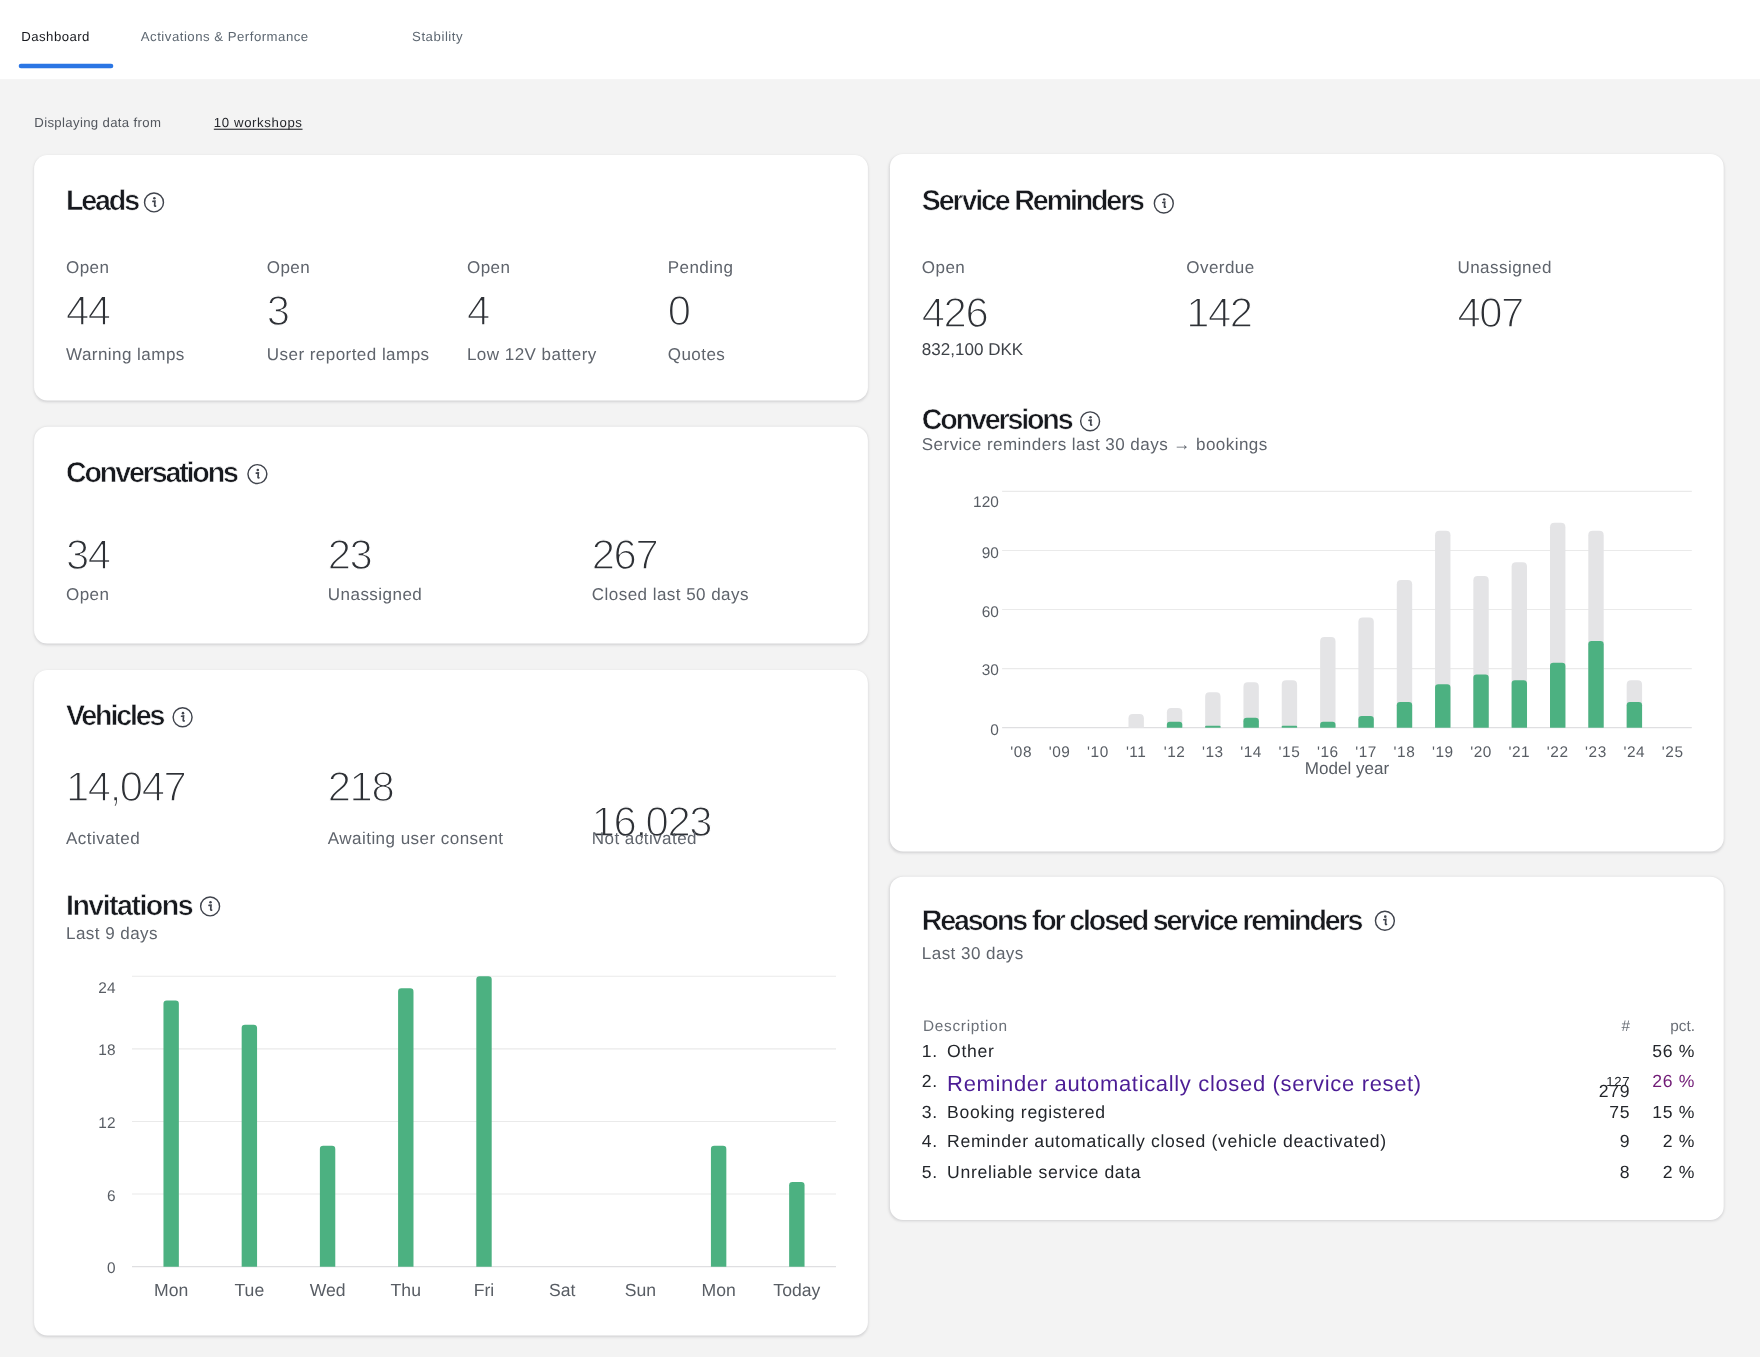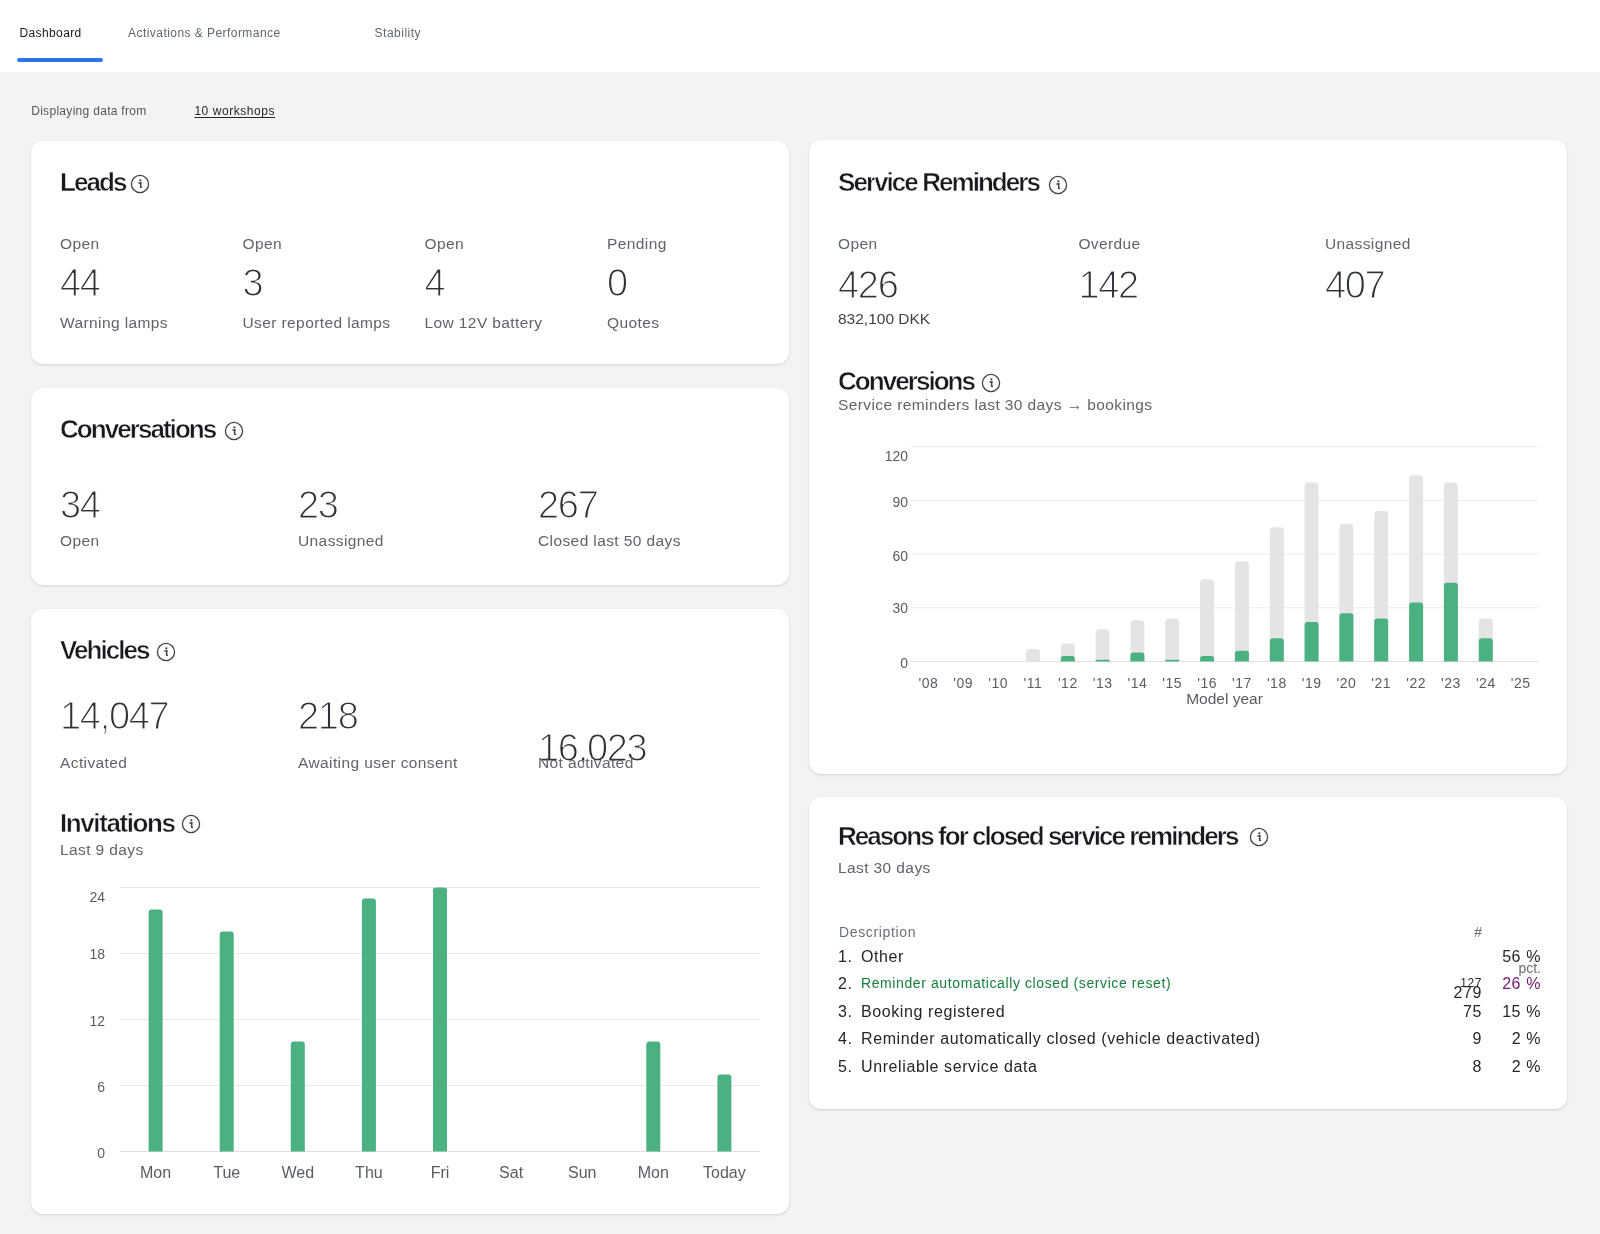--- a/index.html
+++ b/index.html
@@ -189,27 +189,27 @@
   </svg>
 <div class="t26" style="left:838px;top:822.5px;">Reasons for closed service reminders</div>
 <svg class="info" style="left:1248px;top:826px" width="22" height="22" viewBox="0 0 22 22">
     <circle cx="11" cy="11" r="8.6" fill="none" stroke="#40444d" stroke-width="1.3"></circle>
     <circle cx="11.35" cy="7.3" r="1.15" fill="#40444d"></circle>
     <path d="M10 10.1 L11.85 9.9 L11.55 13.9 Q11.5 14.6 12.4 14.35" stroke="#40444d" stroke-width="1.5" fill="none" stroke-linecap="round"></path>
   </svg>
 <div class="lbl" style="left:838px;top:859.9px;">Last 30 days</div>
 <div class="t14" style="left:839px;top:924.5px;color:#6a6f77;letter-spacing:0.65px;">Description</div>
 <div class="t14" style="right:118px;top:924.5px;color:#6a6f77;">#</div>
-<div class="t14" style="right:59px;top:924.5px;color:#6a6f77;margin-top:36px;">pct.</div>
+<div class="t14" style="right:59px;top:924.5px;color:#6a6f77;">pct.</div>
 <div class="t155" style="left:838px;top:949.0px;color:#23262b;font-size:16px;letter-spacing:0.6px;">1.</div>
 <div class="t155" style="left:861px;top:949.0px;color:#23262b;font-size:16px;letter-spacing:0.6px;">Other</div>
 <div class="t155" style="right:118px;top:949.0px;color:#23262b;font-size:16px;letter-spacing:0.6px;margin-top:36px;">279</div>
 <div class="t155" style="right:59px;top:949.0px;color:#23262b;font-size:16px;letter-spacing:0.6px;">56 %</div>
 <div class="t155" style="left:838px;top:976.2px;color:#23262b;font-size:16px;letter-spacing:0.6px;">2.</div>
-<div class="t155" style="left:861px;top:976.2px;color:#15803d;font-size:14px;letter-spacing:0.6px;">Reminder automatically closed (service reset)</div>
+<div class="t155" style="left:861px;top:976.2px;color:#4c1d95;font-size:20px;letter-spacing:0.6px;">Reminder automatically closed (service reset)</div>
 <div class="t155" style="right:118px;top:977px;color:#23262b;font-size:12px;letter-spacing:0.6px;">127</div>
 <div class="t155" style="right:59px;top:976.2px;color:#701a75;font-size:16px;letter-spacing:0.6px;">26 %</div>
 <div class="t155" style="left:838px;top:1003.8px;color:#23262b;font-size:16px;letter-spacing:0.6px;">3.</div>
 <div class="t155" style="left:861px;top:1003.8px;color:#23262b;font-size:16px;letter-spacing:0.6px;">Booking registered</div>
 <div class="t155" style="right:118px;top:1003.8px;color:#23262b;font-size:16px;letter-spacing:0.6px;">75</div>
 <div class="t155" style="right:59px;top:1003.8px;color:#23262b;font-size:16px;letter-spacing:0.6px;">15 %</div>
 <div class="t155" style="left:838px;top:1031.1px;color:#23262b;font-size:16px;letter-spacing:0.6px;">4.</div>
 <div class="t155" style="left:861px;top:1031.1px;color:#23262b;font-size:16px;letter-spacing:0.6px;">Reminder automatically closed (vehicle deactivated)</div>
 <div class="t155" style="right:118px;top:1031.1px;color:#23262b;font-size:16px;letter-spacing:0.6px;">9</div>
 <div class="t155" style="right:59px;top:1031.1px;color:#23262b;font-size:16px;letter-spacing:0.6px;">2 %</div>

